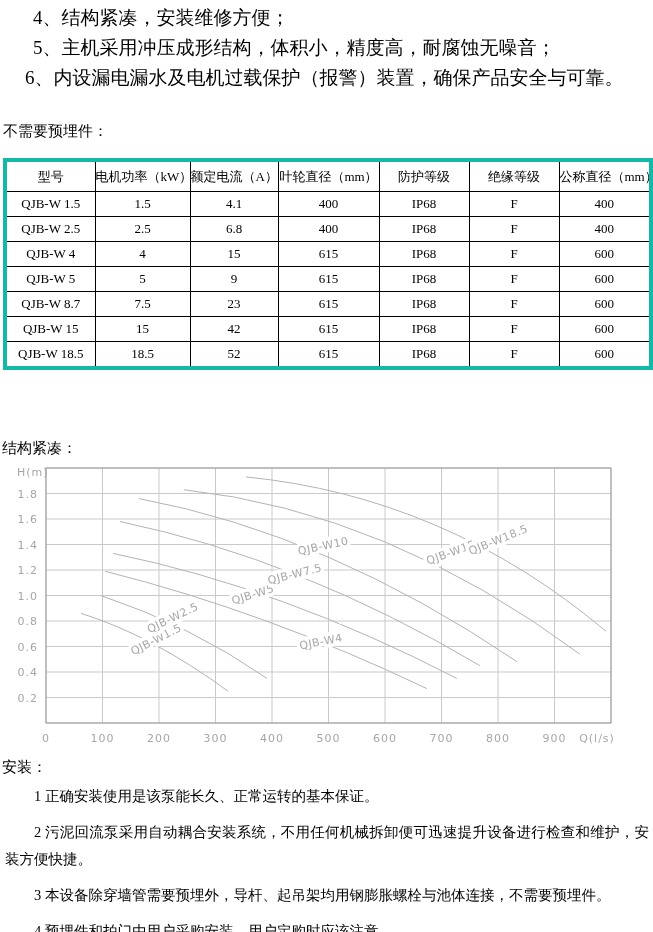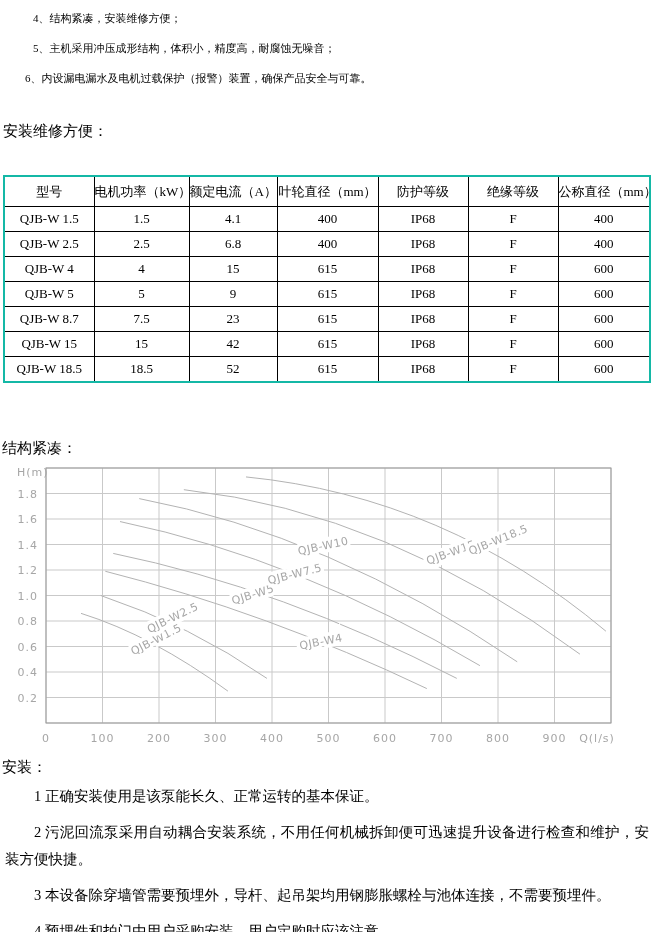--- a/index.html
+++ b/index.html
@@ -2,25 +2,25 @@
 <html><head>
 <meta charset="utf-8">
 <style>
   html,body{margin:0;padding:0;}
   body{
     width:653px;height:932px;position:relative;background:#ffffff;
     font-family:"Liberation Serif","DejaVu Serif",serif;color:#000;
     overflow:hidden;
   }
   .abs{position:absolute;}
-  .feature-item{font-size:11px;line-height:20px;white-space:nowrap;}
+  .feature-item{font-size:19px;line-height:20px;white-space:nowrap;}
   .section-heading{font-size:15px;line-height:20px;white-space:nowrap;}
   
   .spec-table{border-collapse:collapse;width:646px;table-layout:fixed;
-    border:2px solid #14b8a6;margin-top:17px;}
+    border:4px solid #14b8a6;}
   .spec-table th,.spec-table td{
     border:1px solid #000;text-align:center;vertical-align:middle;
     font-weight:normal;font-size:13px;padding:0;overflow:hidden;white-space:nowrap;}
   .spec-table th{height:29px;}
   .spec-table td{height:24px;}
   
   #chart-wrap{left:0;top:460px;width:653px;height:292px;}
   .chart-tick{font-family:"DejaVu Sans","Liberation Sans",sans-serif;
     font-size:11px;letter-spacing:1px;}
   .curve-label{font-family:"DejaVu Sans","Liberation Sans",sans-serif;
@@ -30,21 +30,21 @@
   .install-list p{margin:0 0 9px 0;line-height:27px;font-size:14.5px;
     text-indent:2em;text-align:justify;font-family:Liberation Serif, serif;}
 </style>
 </head>
 <body>
 
 <div class="abs feature-item" style="left:33px;top:8px">4、结构紧凑，安装维修方便；</div>
 <div class="abs feature-item" style="left:33px;top:38px">5、主机采用冲压成形结构，体积小，精度高，耐腐蚀无噪音；</div>
 <div class="abs feature-item" style="left:25px;top:68px">6、内设漏电漏水及电机过载保护（报警）装置，确保产品安全与可靠。</div>
 
-<div class="abs section-heading" style="left:3px;top:121px">安装维修方便：</div>
+<div class="abs section-heading" style="left:3px;top:121px">不需要预埋件：</div>
 
 <table class="spec-table abs" style="left:3px;top:158px">
   <colgroup>
     <col style="width:90px">
       <col style="width:95px">
       <col style="width:88px">
     <col style="width:101px">
       <col style="width:90px">
       <col style="width:90px">
       <col style="width:92px">

